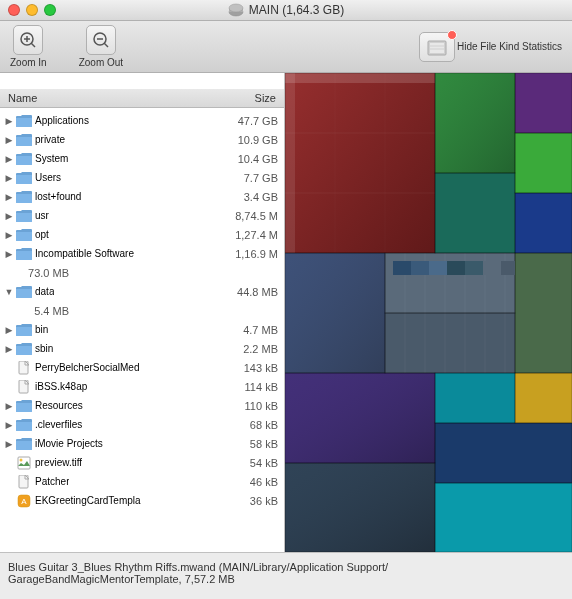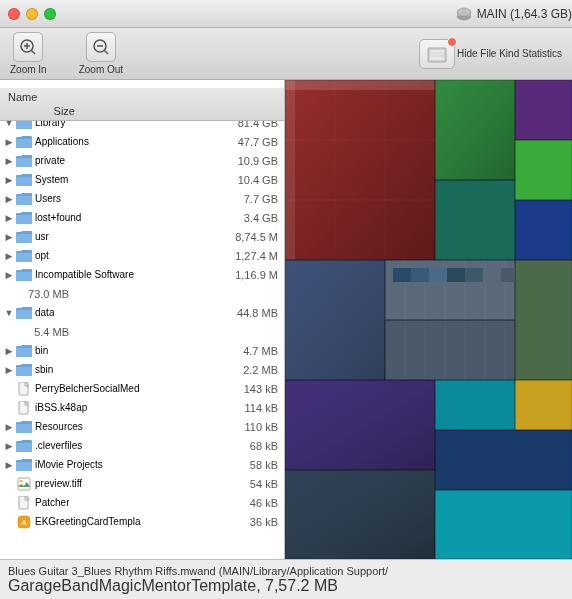--- a/index.html
+++ b/index.html
@@ -8,24 +8,24 @@
       font-size: 12px;
       background: #ececec;
       width: 572px;
       height: 599px;
       overflow: hidden;
     }
 
     
     .title-bar {
       background: linear-gradient(to bottom, #f0f0f0, #d8d8d8);
-      height: 28px;
-      display: flex;
-      align-items: center;
-      justify-content: flex-end;
+      height: 21px;
+      display: flex;
+      align-items: center;
+      justify-content: center;
       position: relative;
       border-bottom: 1px solid #b0b0b0;
     }
     .traffic-lights {
       position: absolute;
       left: 8px;
       display: flex;
       gap: 6px;
       align-items: center;
     }
@@ -126,23 +126,22 @@
       overflow-y: auto;
       background: white;
       border-right: 1px solid #c0c0c0;
     }
     .file-list-header {
       display: flex;
       background: linear-gradient(to bottom, #e8e8e8, #d8d8d8);
       border-bottom: 1px solid #b8b8b8;
       padding: 2px 4px;
       position: sticky;
-      top: 8px;
+      top: 16px;
       z-index: 10;
-      flex-direction: column;
     }
     .col-name {
       flex: 1;
       font-size: 11px;
       font-weight: 500;
       color: #333;
       padding: 1px 4px;
     }
     .col-size {
       width: 75px;
@@ -215,21 +214,21 @@
       padding: 9px 8px;
       display: flex;
       flex-direction: column;
       justify-content: center;
     }
     .status-line1 {
       font-size: 11px;
       color: #333;
     }
     .status-line2 {
-      font-size: 16px;
+      font-size: 11px;
       color: #333;
     }
 
     
     .file-list::-webkit-scrollbar { width: 8px; }
     .file-list::-webkit-scrollbar-track { background: #f0f0f0; }
     .file-list::-webkit-scrollbar-thumb { background: #b0b0b0; border-radius: 4px; }
   </style>
 </head>
 <body>

